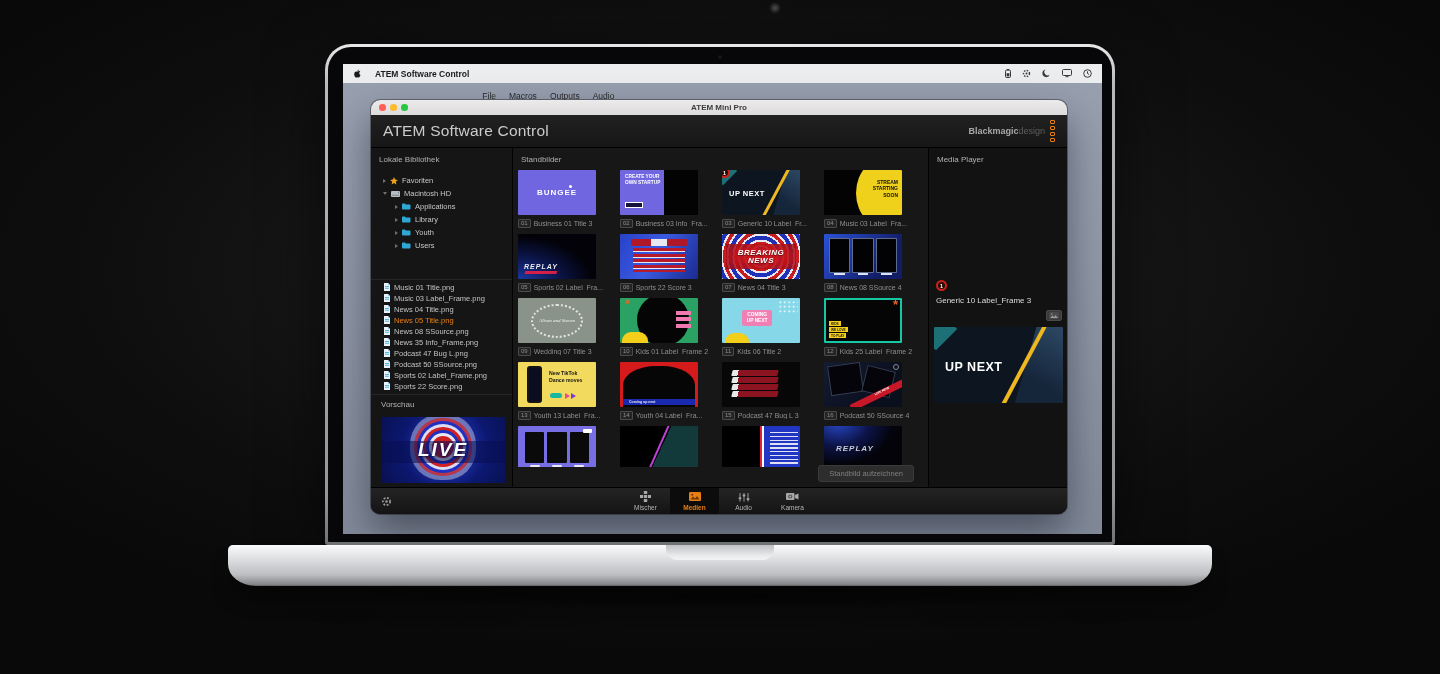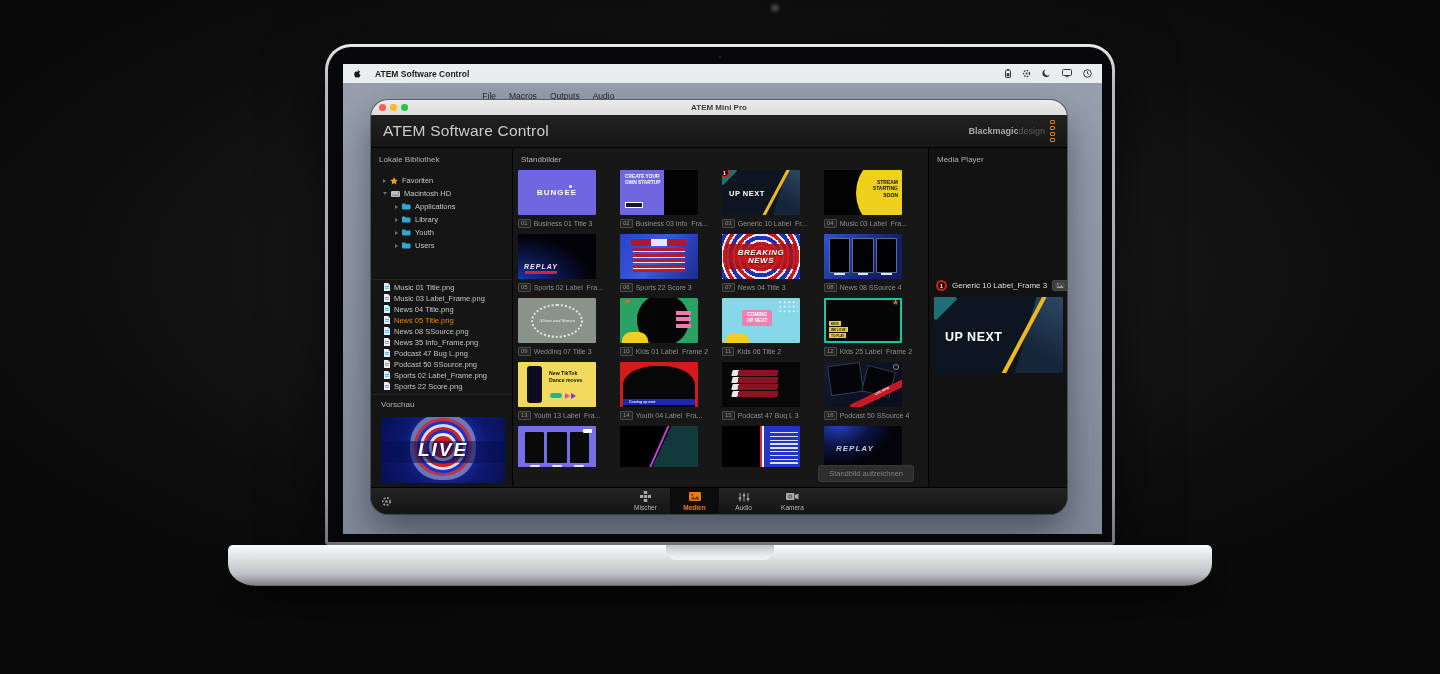--- a/index.html
+++ b/index.html
@@ -31,21 +31,21 @@
   
   .menubar { position:absolute; left:0; top:0; width:759px; height:19px; background:#ebedee;
     display:flex; align-items:center; padding:0 10px; font-size:8.5px; color:#1c1c1c; }
   .mb-left { display:flex; align-items:center; gap:13px; }
   .mb-app { font-weight:700; }
   .mb-menu { color:#2a2a2a; }
   .mb-right { margin-left:auto; display:flex; align-items:center; gap:11px; }
   .sico svg { display:block; }
 
   
-  .window { position:absolute; left:28px; top:36px; width:696px; height:414px; border-radius:17px;
+  .window { position:absolute; left:28px; top:36px; width:696px; height:414px; border-radius:9px;
     overflow:hidden; box-shadow:0 18px 38px rgba(20,24,34,.5), 0 0 0 1px rgba(0,0,0,.35); background:#101010; }
   .titlebar { height:15px; background:linear-gradient(#ecebeb,#dddbdb); display:flex; align-items:center; position:relative; }
   .lights { display:flex; gap:4.5px; padding-left:8px; }
   .light { width:6.5px; height:6.5px; border-radius:50%; }
   .l-close{ background:#ff5f57; } .l-min{ background:#febb2e; } .l-zoom{ background:#27c83f; }
   .win-title { position:absolute; left:0; right:0; text-align:center; font-size:8px; font-weight:700; color:#3d3d3d; }
 
   .appheader { height:33px; background:linear-gradient(#212121,#161616); border-bottom:1px solid #000;
     display:flex; align-items:center; padding:0 12px; }
   .app-title { font-size:15.5px; color:#cbcbcb; letter-spacing:.2px; }
@@ -209,21 +209,21 @@
     background:linear-gradient(90deg,#e02040 0 2px, #fff 2px); z-index:2; }
   .art-fitness .tl { position:absolute; right:3%; top:14%; width:36%; height:72%; z-index:2;
     background:repeating-linear-gradient(180deg, rgba(255,255,255,.85) 0 1.4px, transparent 1.4px 3.8px); }
 
   .art-replay2 { background:radial-gradient(ellipse at 18% -10%, #2848c8 0%, #0c1448 35%, #030309 62%); }
   .art-replay2 .art-text { position:absolute; left:12px; top:18px; color:#c9c9d2; font-style:italic; font-weight:800; font-size:8px; letter-spacing:1px; }
 
   
   .mplayer { width:139px; background:#121212; border-left:1px solid #020202; display:flex; flex-direction:column; }
   .mp-spacer { height:112px; }
-  .mp-row { display:flex; align-items:center; gap:5px; padding:0 5px 0 7px; }
+  .mp-row { display:flex; align-items:flex-start; gap:5px; padding:0 5px 0 7px;flex-direction:column; }
   .badge2 { width:11px; height:11px; border-radius:50%; background:#2a0b08; border:2px solid #cc2318; color:#fff;
     font-size:5.5px; font-weight:700; display:inline-flex; align-items:center; justify-content:center; flex:none; }
   .mp-name { font-size:8px; color:#dedede; white-space:nowrap; }
   .mp-btn { margin-left:auto; width:16px; height:11px; background:#3a3a3a; border:1px solid #4a4a4a; border-radius:2px;
     display:flex; align-items:center; justify-content:center; flex:none; }
   .mp-preview { margin:6px 5px 0; }
 
   
   .toolbar { height:27px; background:linear-gradient(#242424,#141414); border-top:1px solid #000; position:relative;
     display:flex; align-items:stretch; }

